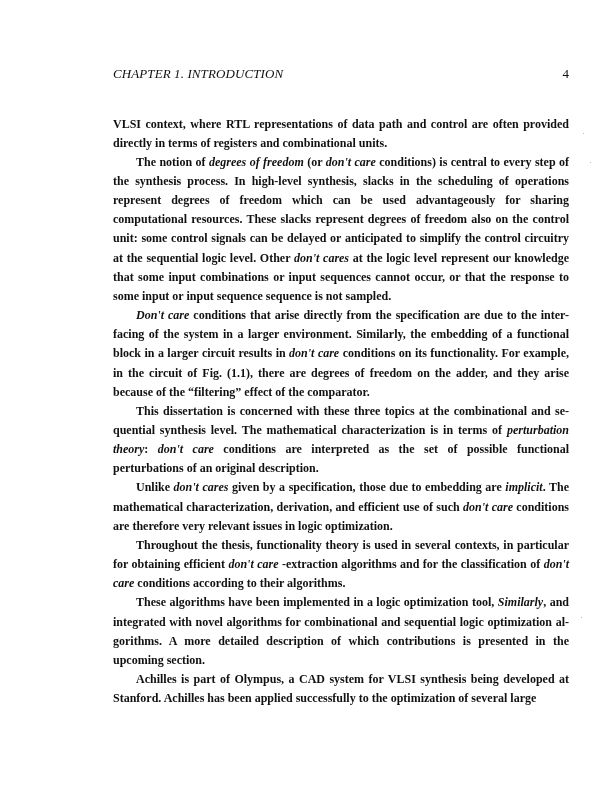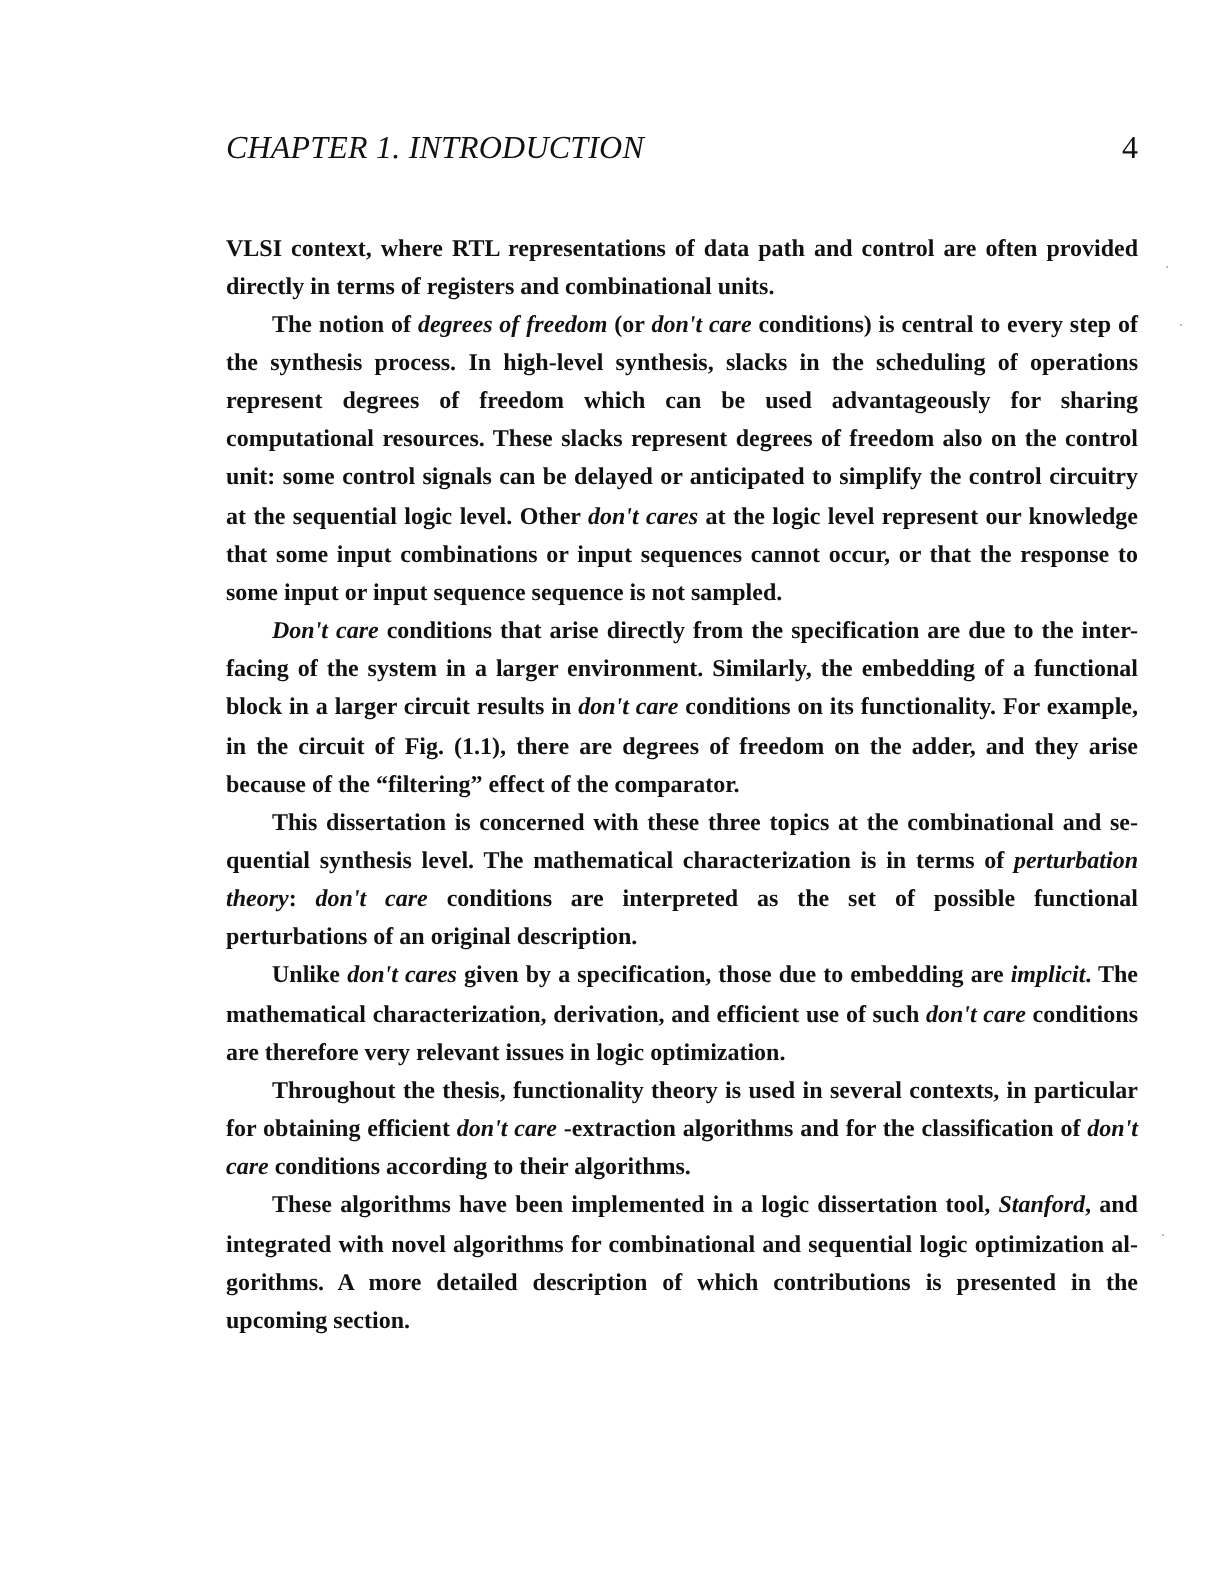--- a/index.html
+++ b/index.html
@@ -1,19 +1,19 @@
 <!DOCTYPE html>
 <html><head>
 <meta charset="utf-8">
 <style>
   html, body { margin: 0; padding: 0; background: #ffffff; }
   body { width: 612px; height: 791px; position: relative; overflow: hidden;
          font-family: "Liberation Serif", "DejaVu Serif", serif; color: #111; }
   .header { position: absolute; left: 113px; top: 66px; width: 456px; height: 18px;
-            font-size: 16px; }
+            font-size: 13px; }
   .header .title { position: absolute; left: 0; top: 0; font-style: italic; letter-spacing: 0.1px; }
   .header .pageno { position: absolute; right: 0; top: 0; }
   .body { position: absolute; left: 113px; top: 114.5px; width: 456px;
           font-size: 12px; line-height: 19.15px; text-align: justify; font-weight: bold; }
   .body p { margin: 0; text-indent: 0; }
   .body p.ind { text-indent: 23px; }
   .body i { font-style: italic; }
   .mark { position: absolute; width: 1px; height: 1px; background: #bbb; }
 </style>
 </head>
@@ -24,18 +24,19 @@
   <span class="pageno">4</span>
 </div>
 
 <div class="body">
   <p><span>VLSI context, where RTL representations of data path and control are often provided directly in terms of registers and combinational units.</span></p>
   <p class="ind"><span>The notion of </span><i>degrees of freedom</i><span> (or </span><i>don't care</i><span> conditions) is central to every step of the synthesis process. In high-level synthesis, slacks in the scheduling of operations represent degrees of freedom which can be used advantageously for sharing computational resources.  These slacks represent degrees of freedom also on the control unit:  some control signals can be delayed or anticipated to simplify the control circuitry at the sequential logic level.  Other </span><i>don't cares</i><span> at the logic level represent our knowledge that some input combinations or input sequences cannot occur, or that the response to some input or input sequence sequence is not sampled.</span></p>
   <p class="ind"><i>Don't care</i><span> conditions that arise directly from the specification are due to the inter-facing of the system in a larger environment.  Similarly, the embedding of a functional block in a larger circuit results in </span><i>don't care</i><span> conditions on its functionality. For example, in the circuit of Fig.  (1.1), there are degrees of freedom on the adder, and they arise because of the “filtering” effect of the comparator.</span></p>
   <p class="ind"><span>This dissertation is concerned with these three topics at the combinational and se-quential synthesis level.  The mathematical characterization is in terms of </span><i>perturbation theory</i><span>:  </span><i>don't care</i><span> conditions are interpreted as the set of possible functional perturbations of an original description.</span></p>
   <p class="ind"><span>Unlike </span><i>don't cares</i><span> given by a specification, those due to embedding are </span><i>implicit</i><span>. The mathematical characterization, derivation, and efficient use of such </span><i>don't care</i><span> conditions are therefore very relevant issues in logic optimization.</span></p>
   <p class="ind"><span>Throughout the thesis, functionality theory is used in several contexts, in particular for obtaining efficient </span><i>don't care</i><span> -extraction algorithms and for the classification of </span><i>don't care</i><span> conditions according to their algorithms.</span></p>
-  <p class="ind"><span>These algorithms have been implemented in a logic dissertation tool, </span><i>Stanford</i><span>, and integrated with novel algorithms for combinational and sequential logic optimization al-gorithms.  A more detailed description of which contributions is presented in the upcoming section.</span></p>
+  <p class="ind"><span>These algorithms have been implemented in a logic optimization tool, </span><i>Similarly</i><span>, and integrated with novel algorithms for combinational and sequential logic optimization al-gorithms.  A more detailed description of which contributions is presented in the upcoming section.</span></p>
+  <p class="ind"><span>Achilles is part of Olympus, a CAD system for VLSI synthesis being developed at Stanford.  Achilles has been applied successfully to the optimization of several large</span></p>
 </div>
 
 <div class="mark" style="left:583px;top:133px;"></div>
 <div class="mark" style="left:590px;top:162px;"></div>
 <div class="mark" style="left:581px;top:617px;"></div>
 
 </body></html>

